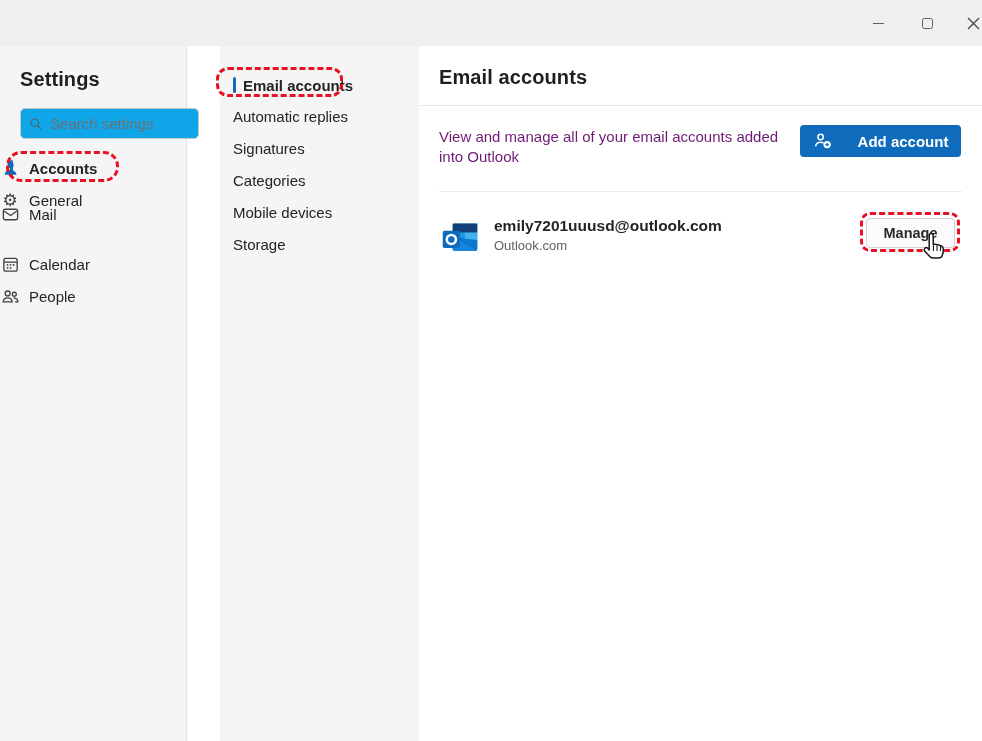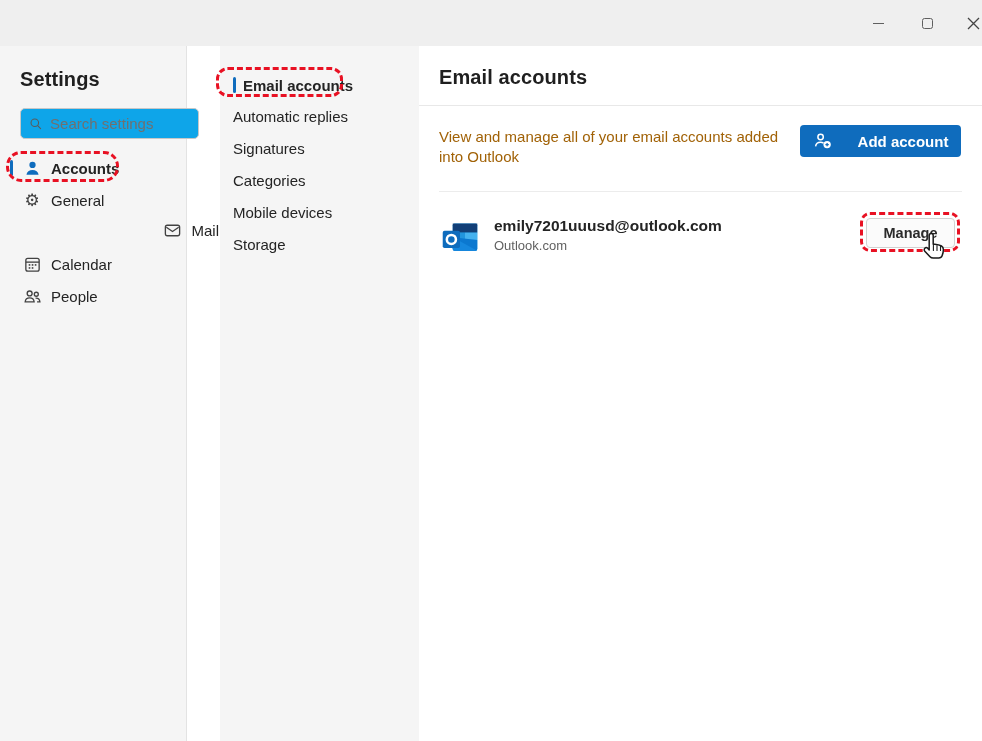--- a/index.html
+++ b/index.html
@@ -24,36 +24,36 @@
   .pane-title { position:absolute; font-size:20px; font-weight:700; color:#1f1f1f; letter-spacing:.1px; }
 
   
   .search-box { position:absolute; left:20px; top:62px; width:179px; height:31px; background:#0ea5e9;
                 border:1px solid #c7c7c7; border-radius:5px; display:flex; align-items:center; padding:0 8px; }
   .search-box input { border:none; outline:none; background:transparent; font-size:15px; color:#242424;
                       width:100%; margin-left:8px; font-family:"Liberation Sans",sans-serif; }
   .search-box input::placeholder { color:#707070; }
 
   
-  .side-item { position:absolute; left:0; width:219px; height:32px; display:flex; align-items:center; padding-left:22px; cursor:default; }
+  .side-item { position:absolute; left:0; width:219px; height:32px; display:flex; align-items:center; cursor:default; }
   .side-item .icn { width:20px; height:20px; display:flex; align-items:center; justify-content:center; flex:0 0 20px; }
   .side-item .lbl { margin-left:9px; font-size:15px; color:#242424; }
   .side-item.selected .lbl { font-weight:700; }
   .sel-pill { position:absolute; left:10px; top:8px; width:3px; height:16px; border-radius:2px; background:#0f6cbd; }
   .gear-uni { font-family:"DejaVu Sans",sans-serif; font-size:17px; color:#424242; line-height:1; }
 
   
   .subnav-item { position:absolute; left:0; width:199px; height:30px; display:flex; align-items:center; padding-left:13px; }
   .subnav-item .lbl { font-size:15px; color:#242424; }
   .subnav-item.selected .lbl { font-weight:700; margin-left:7px; }
   .subnav-pill { width:3px; height:16px; border-radius:2px; background:#0f6cbd; flex:0 0 3px; }
 
   
   .divider { position:absolute; height:1px; background:#e8e8e8; }
-  .desc { position:absolute; left:20px; top:81px; width:345px; font-size:15px; line-height:19.5px; color:#a16207; }
+  .desc { position:absolute; left:20px; top:81px; width:345px; font-size:15px; line-height:19.5px; color:#701a75; }
   .btn-primary { position:absolute; left:381px; top:79px; width:161px; height:32px; background:#0f6cbd; border:none;
                  border-radius:4px; color:#fff; font-size:15px; font-weight:700; display:flex; align-items:center;
                  justify-content:center; gap:25px; font-family:"Liberation Sans",sans-serif; cursor:pointer; }
   .account-row { position:absolute; left:0; top:168px; width:563px; height:60px; }
   .acct-logo { position:absolute; left:21px; top:5px; width:40px; height:40px; }
   .acct-email { position:absolute; left:75px; top:3px; font-size:15.5px; font-weight:700; color:#242424; }
   .acct-provider { position:absolute; left:75px; top:24px; font-size:13px; color:#616161; }
   .btn-manage { position:absolute; left:447px; top:4px; width:89px; height:30px; background:#fbfbfb;
                 border:1px solid #d1d1d1; border-radius:4px; font-size:14.5px; font-weight:700; color:#2b2b2b;
                 font-family:"Liberation Sans",sans-serif; cursor:pointer; }
@@ -109,21 +109,21 @@
       <span class="lbl">Accounts</span>
     </div>
 
     <div class="side-item" style="top:138px;">
       <span class="icn">
           <span class="gear-uni">⚙</span>
         </span>
       <span class="lbl">General</span>
     </div>
 
-    <div class="side-item" style="top:168px;justify-content:flex-end;">
+    <div class="side-item" style="top:152px;">
       <span class="icn">
         <svg width="19" height="19" viewBox="0 0 20 20" fill="none" stroke="#424242" stroke-width="1.4">
           <rect x="2.5" y="4.5" width="15" height="11" rx="2"></rect>
           <path d="M3.5 6.5 L10 11 L16.5 6.5"></path>
         </svg>
       </span>
       <span class="lbl">Mail</span>
     </div>
 
     <div class="side-item" style="top:202px;">

